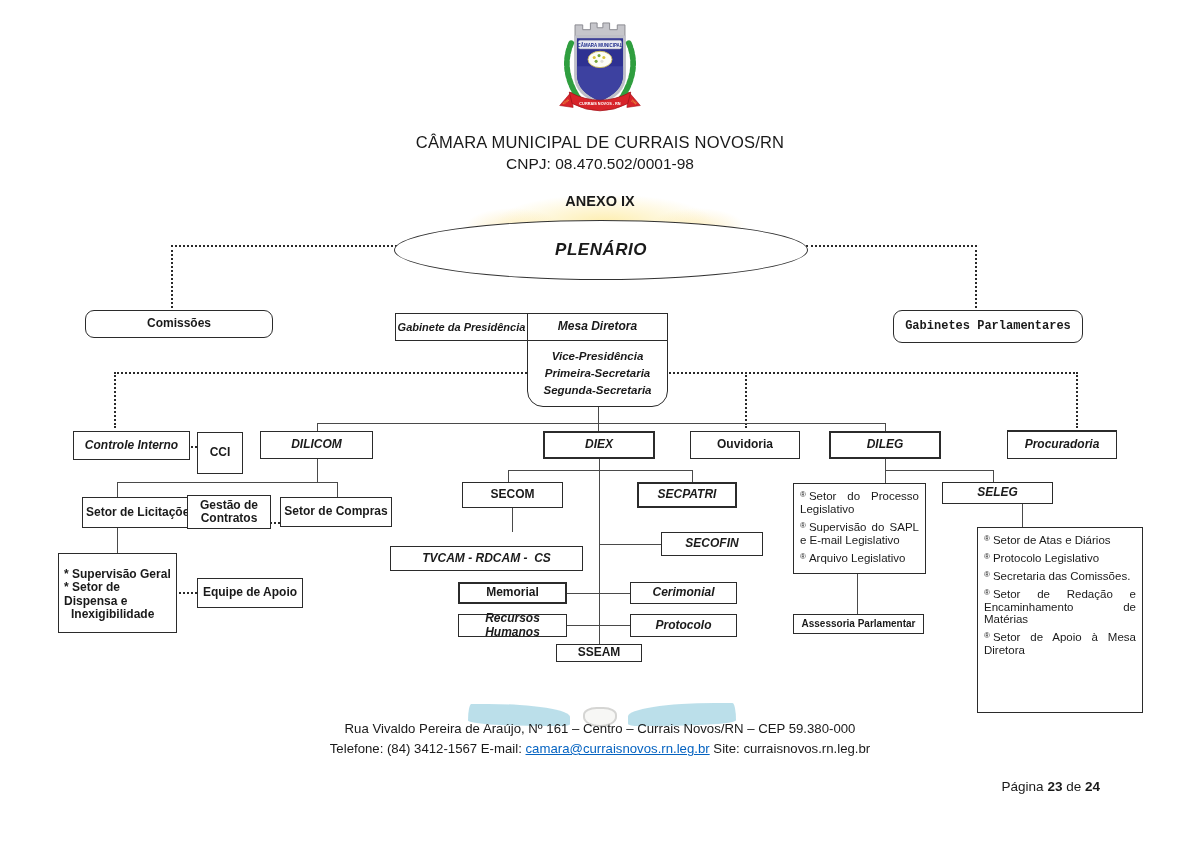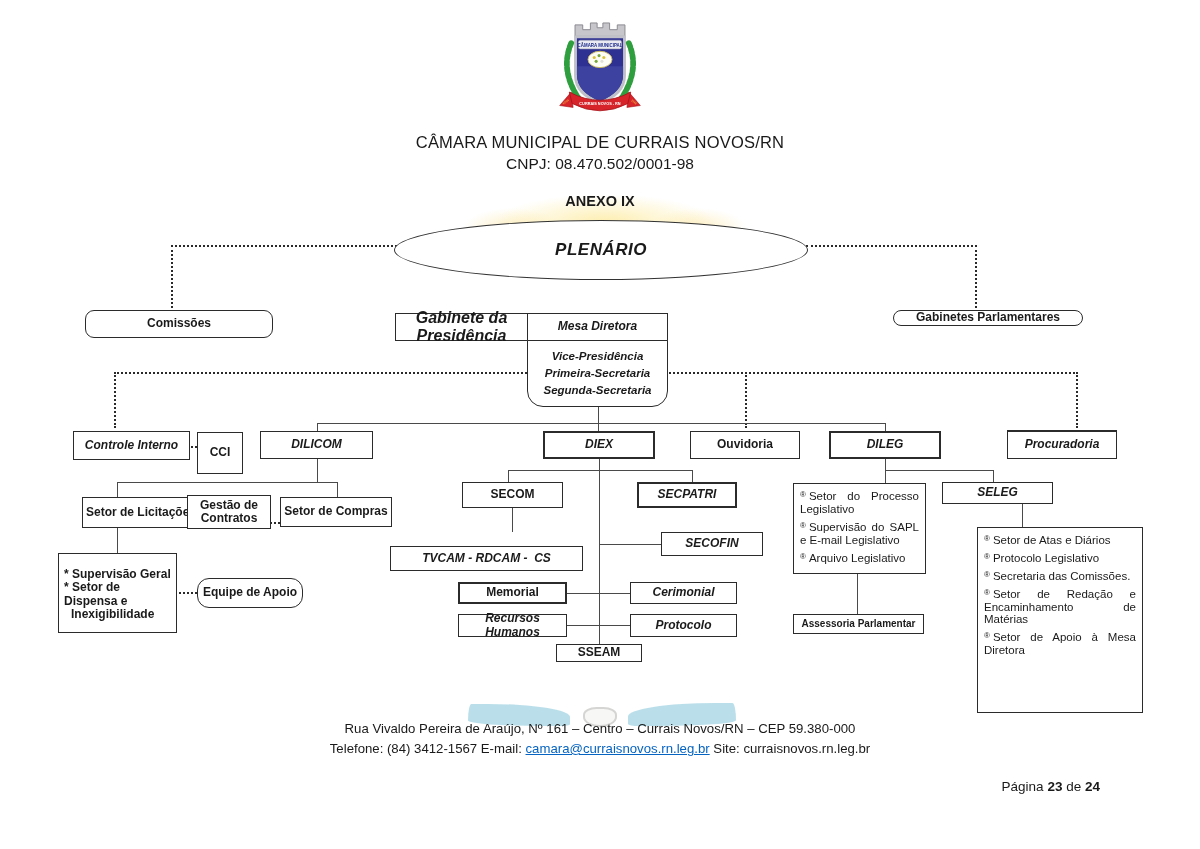--- a/index.html
+++ b/index.html
@@ -122,49 +122,49 @@
   <div class="hl" style="left:885px;top:470px;width:108px;"></div>
   <div class="vl" style="left:885px;top:470px;height:13px;"></div>
   <div class="vl" style="left:993px;top:470px;height:12px;"></div>
   <div class="vl" style="left:857px;top:573px;height:42px;"></div>
   <div class="vl" style="left:1022px;top:504px;height:24px;"></div>
 
   <div class="ellipse" style="left:394px;top:220px;width:412px;height:58px;">PLENÁRIO</div>
 
   <div class="box rnd" style="left:85px;top:310px;width:188px;height:28px;">Comissões</div>
 
-  <div class="box it" style="left:395px;top:313px;width:133px;height:28px;font-size:16px;">Gabinete da Presidência</div>
+  <div class="box it" style="left:395px;top:313px;width:133px;height:28px;font-size:11px;">Gabinete da Presidência</div>
   <div class="box it" style="left:527px;top:313px;width:141px;height:28px;">Mesa Diretora</div>
   <div class="box mesasub" style="left:527px;top:340px;width:141px;height:67px;">
     <div>Vice-Presidência</div>
     <div>Primeira-Secretaria</div>
     <div>Segunda-Secretaria</div>
   </div>
 
-  <div class="box rnd" style="left:893px;top:310px;width:190px;height:16px;">Gabinetes Parlamentares</div>
+  <div class="box rnd" style="left:893px;top:310px;width:190px;height:33px;font-family:Liberation Mono, monospace;">Gabinetes Parlamentares</div>
 
   <div class="box it" style="left:73px;top:431px;width:117px;height:29px;">Controle Interno</div>
   <div class="box" style="left:197px;top:432px;width:46px;height:42px;">CCI</div>
   <div class="box it" style="left:260px;top:431px;width:113px;height:28px;">DILICOM</div>
   <div class="box it thick" style="left:543px;top:431px;width:112px;height:28px;">DIEX</div>
   <div class="box" style="left:690px;top:431px;width:110px;height:28px;">Ouvidoria</div>
   <div class="box it thick" style="left:829px;top:431px;width:112px;height:28px;">DILEG</div>
   <div class="box it thicktop" style="left:1007px;top:430px;width:110px;height:29px;">Procuradoria</div>
 
   <div class="box" style="left:58px;top:497px;width:118px;height:31px;margin-left:24px;">Setor de Licitações</div>
   <div class="box" style="left:187px;top:495px;width:84px;height:34px;">Gestão de Contratos</div>
   <div class="box" style="left:280px;top:497px;width:112px;height:30px;">Setor de Compras</div>
   <div class="box lft" style="left:58px;top:553px;width:119px;height:80px;align-items:flex-start;padding-top:14px;">
     <div>
       <div>* Supervisão Geral</div>
       <div>* Setor de Dispensa e</div>
       <div style="padding-left:7px;">Inexigibilidade</div>
     </div>
   </div>
-  <div class="box" style="left:197px;top:578px;width:106px;height:30px;border-radius:12px;">Equipe de Apoio</div>
+  <div class="box" style="left:197px;top:578px;width:106px;height:30px;">Equipe de Apoio</div>
 
   <div class="box" style="left:462px;top:482px;width:101px;height:26px;">SECOM</div>
   <div class="box it thick" style="left:637px;top:482px;width:100px;height:26px;">SECPATRI</div>
   <div class="box it" style="left:390px;top:546px;width:193px;height:25px;">TVCAM - RDCAM -&nbsp; CS</div>
   <div class="box it" style="left:661px;top:532px;width:102px;height:24px;">SECOFIN</div>
   <div class="box thick" style="left:458px;top:582px;width:109px;height:22px;">Memorial</div>
   <div class="box it" style="left:630px;top:582px;width:107px;height:22px;">Cerimonial</div>
   <div class="box it" style="left:458px;top:614px;width:109px;height:23px;">Recursos Humanos</div>
   <div class="box it" style="left:630px;top:614px;width:107px;height:23px;">Protocolo</div>
   <div class="box" style="left:556px;top:644px;width:86px;height:18px;">SSEAM</div>

